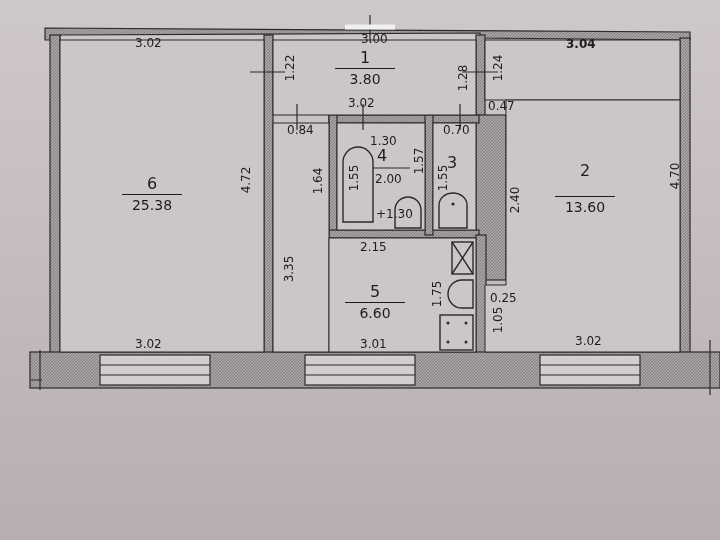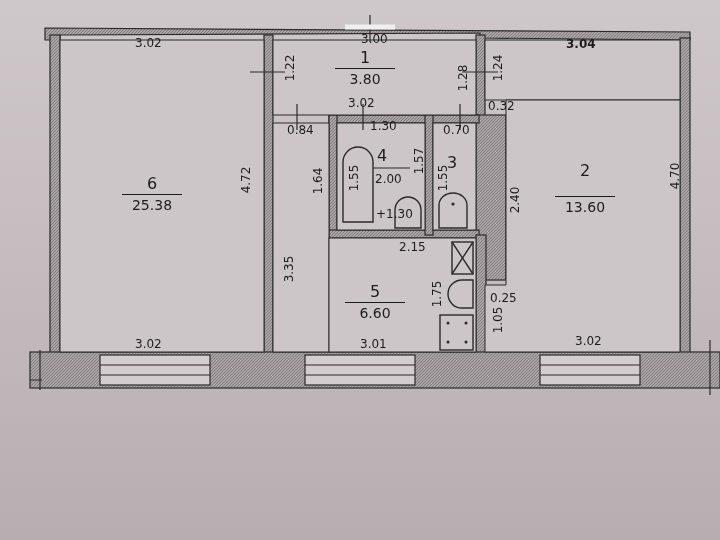--- a/index.html
+++ b/index.html
@@ -122,31 +122,31 @@
 
 <div class="lbl" style="left:135px;top:37px;">3.02</div>
 <div class="lbl" style="left:135px;top:338px;">3.02</div>
 <div class="lbl v" style="left:233px;top:174px;">4.72</div>
 <div class="lbl" style="left:361px;top:33px;text-align:right;">3.00</div>
 <div class="lbl v" style="left:277px;top:62px;">1.22</div>
 <div class="lbl v" style="left:450px;top:72px;">1.28</div>
 <div class="lbl" style="left:348px;top:97px;">3.02</div>
 <div class="lbl" style="left:566px;top:38px;font-weight:bold;">3.04</div>
 <div class="lbl v" style="left:485px;top:62px;">1.24</div>
-<div class="lbl" style="left:488px;top:100px;">0.32</div>
+<div class="lbl" style="left:488px;top:100px;">0.47</div>
 <div class="lbl v" style="left:502px;top:194px;">2.40</div>
 <div class="lbl v" style="left:662px;top:170px;">4.70</div>
 <div class="lbl" style="left:575px;top:335px;">3.02</div>
 <div class="lbl" style="left:490px;top:292px;">0.25</div>
 <div class="lbl v" style="left:485px;top:314px;">1.05</div>
 <div class="lbl" style="left:287px;top:124px;">0.84</div>
 <div class="lbl v" style="left:305px;top:175px;">1.64</div>
-<div class="lbl" style="left:370px;top:120px;">1.30</div>
+<div class="lbl" style="left:370px;top:135px;">1.30</div>
 <div class="lbl v" style="left:341px;top:172px;">1.55</div>
 <div class="lbl" style="left:375px;top:173px;">2.00</div>
 <div class="lbl v" style="left:406px;top:155px;">1.57</div>
 <div class="lbl" style="left:352px;top:208px;margin-left:24px;">+1.30</div>
 <div class="lbl" style="left:443px;top:124px;">0.70</div>
 <div class="lbl v" style="left:430px;top:172px;">1.55</div>
-<div class="lbl" style="left:360px;top:241px;margin-left:39px;">2.15</div>
+<div class="lbl" style="left:360px;top:241px;">2.15</div>
 <div class="lbl v" style="left:276px;top:263px;">3.35</div>
 <div class="lbl v" style="left:424px;top:288px;">1.75</div>
 <div class="lbl" style="left:360px;top:338px;text-align:center;">3.01</div>
 
 </body></html>

